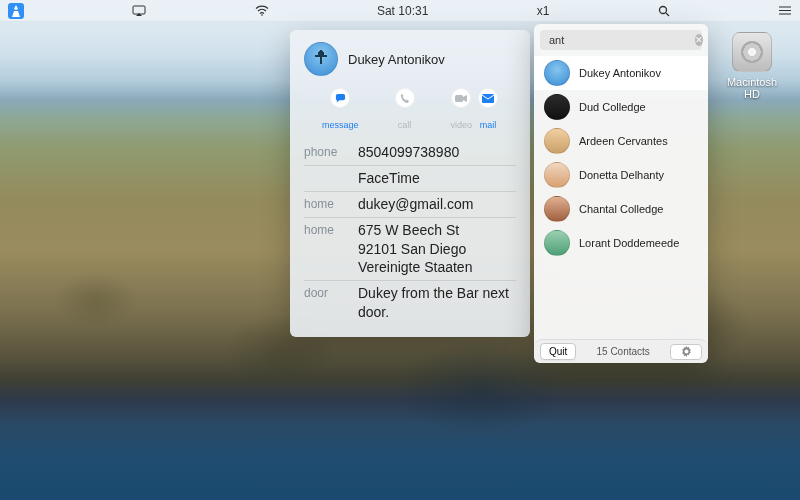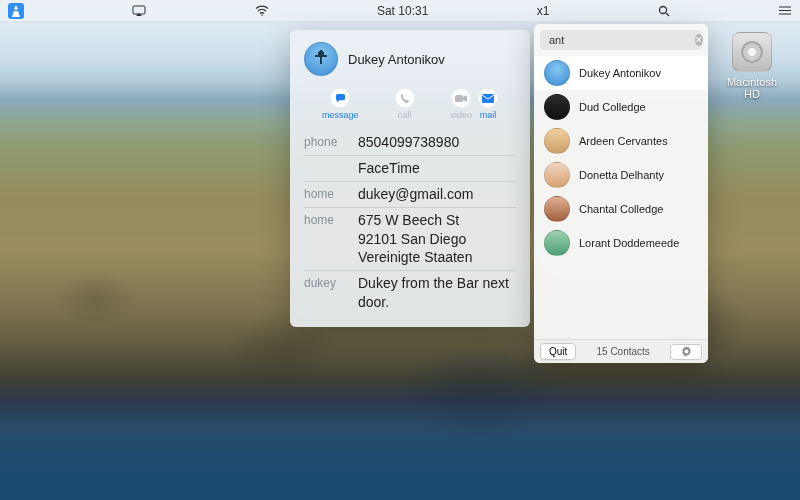--- a/index.html
+++ b/index.html
@@ -95,21 +95,21 @@
   .avatar {
     width:26px;height:26px;border-radius:50%;
     background:#999 center/cover no-repeat;
     border:1px solid rgba(0,0,0,.1);
     flex-shrink:0;
   }
   .popover .footer {
     height:24px; border-top:1px solid #dcdcdc;
     background:#efefef;
     display:flex; align-items:center; justify-content:space-between;
-    padding:0 6px; gap:6px;
+    padding:0 6px; gap:6px;border-radius:8px;
   }
   .btn {
     font-size:10px; padding:2px 8px;
     background:#fff; border:1px solid #c9c9c9; border-radius:4px;
     box-shadow: 0 1px 0 rgba(0,0,0,.04);
   }
   .footer .count { font-size:10px; color:#555; }
   .footer .gear {
     width:32px; height:16px; border-radius:4px;
     background:#fff; border:1px solid #c9c9c9;
@@ -136,21 +136,21 @@
     content:""; position:absolute; inset:0;
     background:
       radial-gradient(3px 3px at 50% 32%, #1b3a50 99%, transparent) ,
       linear-gradient(#1b3a50,#1b3a50) 50% 55%/2px 8px no-repeat,
       linear-gradient(#1b3a50,#1b3a50) 40% 40%/7px 2px no-repeat,
       linear-gradient(#1b3a50,#1b3a50) 60% 40%/7px 2px no-repeat;
     border-radius:50%;
   }
   .card .name { font-size:13px; font-weight:500; color:#222; }
   .card .actions { display:flex; justify-content:space-between; padding:2px 18px 8px; }
-  .card .act { display:flex; flex-direction:column; align-items:center; gap:2px; font-size:9px;text-align:right; }
+  .card .act { display:flex; flex-direction:column; align-items:center; gap:12px; font-size:9px;text-align:right; }
   .card .act .circ { width:20px;height:20px;border-radius:50%;
     background:#fff; display:flex;align-items:center;justify-content:center;
     border:1px solid rgba(0,0,0,.06); }
   .card .act.on .circ svg { fill:#1f7ff0; }
   .card .act.off .circ svg { fill:#b7bcc1; }
   .card .act.on { color:#1f7ff0; }
   .card .act.off { color:#b2b7bc;margin-left:30px; }
   .card .fields { margin-top:2px; }
   .card .fld {
     display:grid; grid-template-columns: 46px 1fr;
@@ -316,19 +316,19 @@
         <div class="lab">home</div>
         <div class="val">dukey@gmail.com</div>
       </div>
       <div class="fld">
         <div class="lab">home</div>
         <div class="val">675 W Beech St
 92101 San Diego
 Vereinigte Staaten</div>
       </div>
       <div class="fld">
-        <div class="lab">dukey</div>
+        <div class="lab">door</div>
         <div class="val">Dukey from the Bar next door.</div>
       </div>
     </div>
   </div>
 
 </div>
 
 </body></html>

